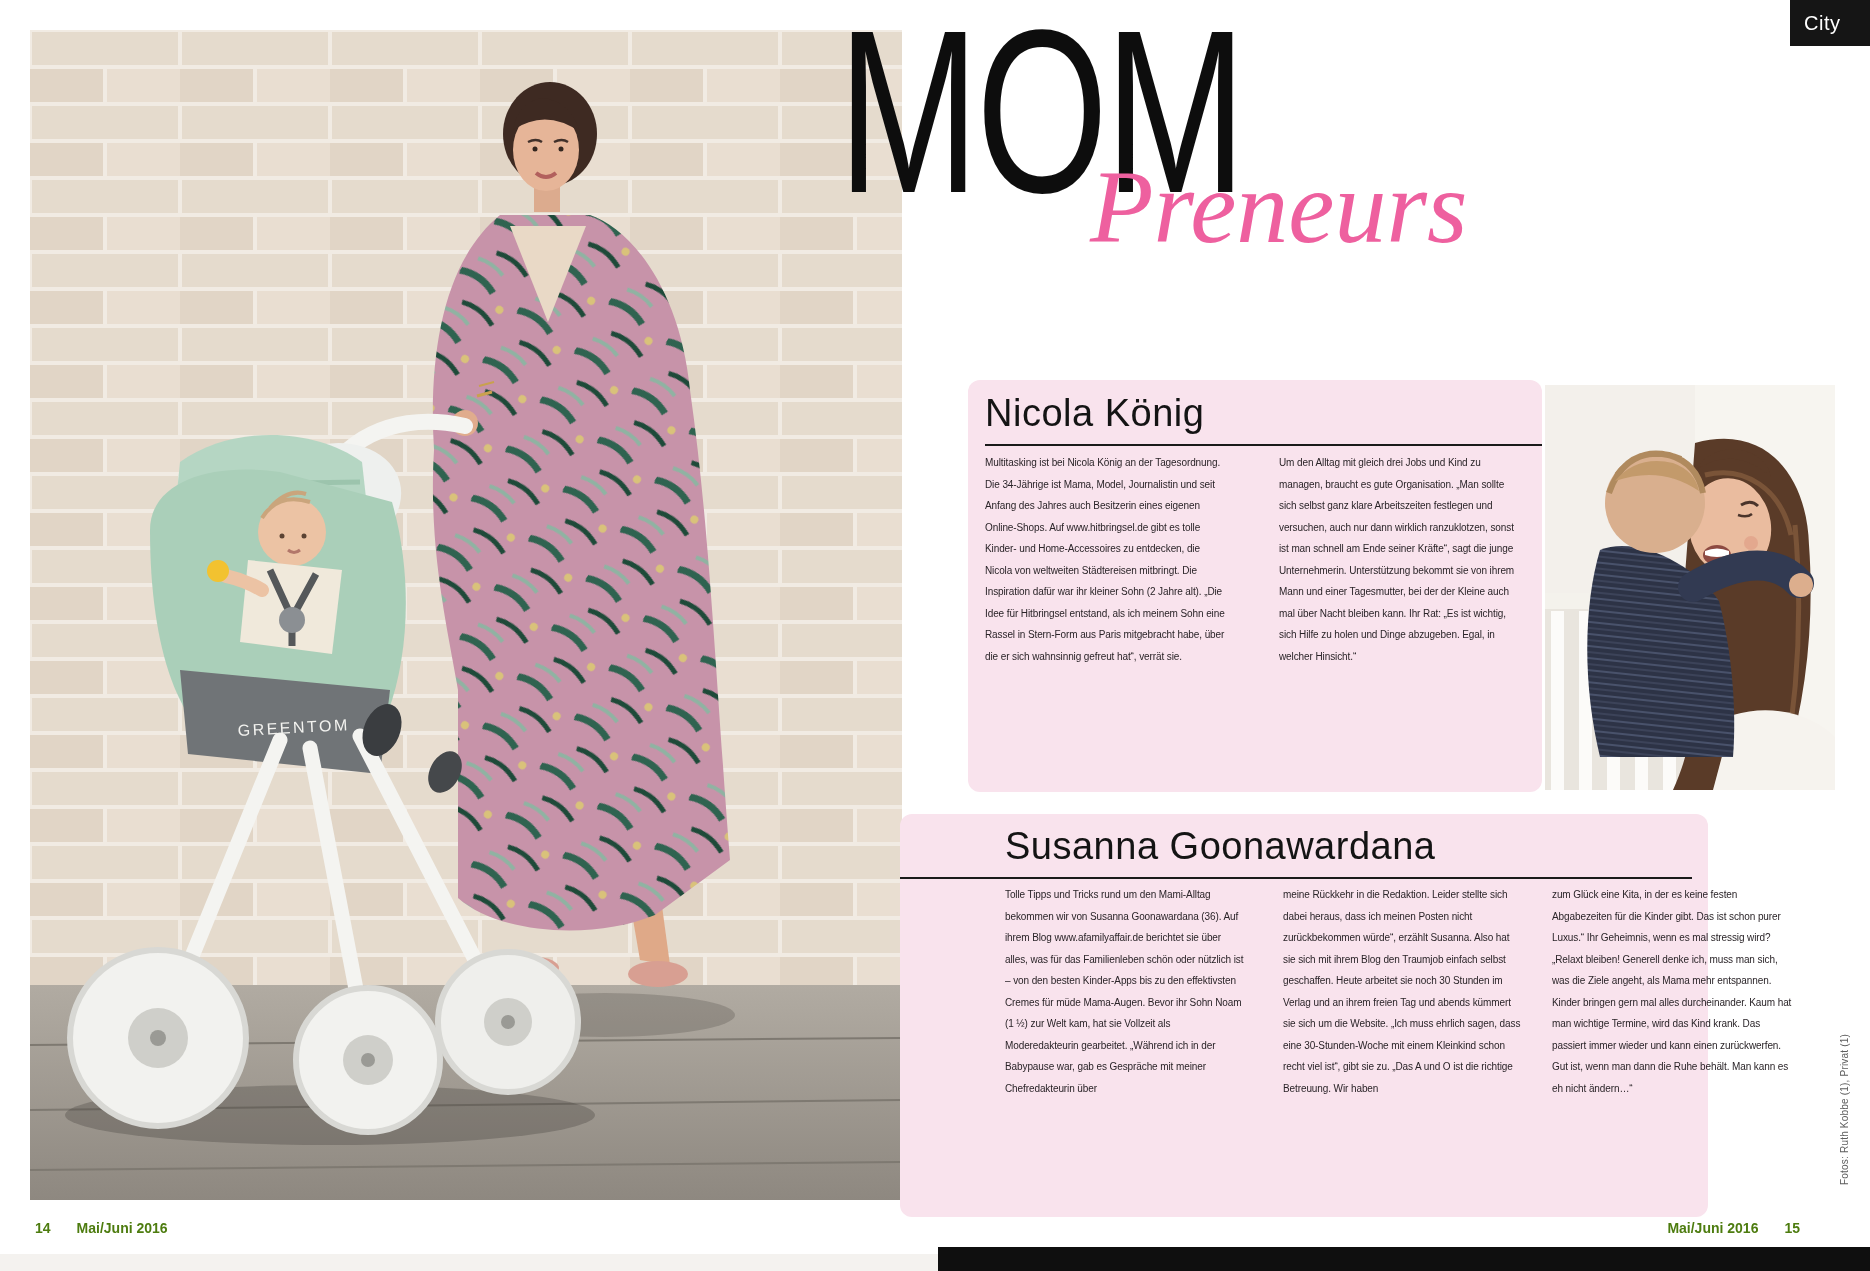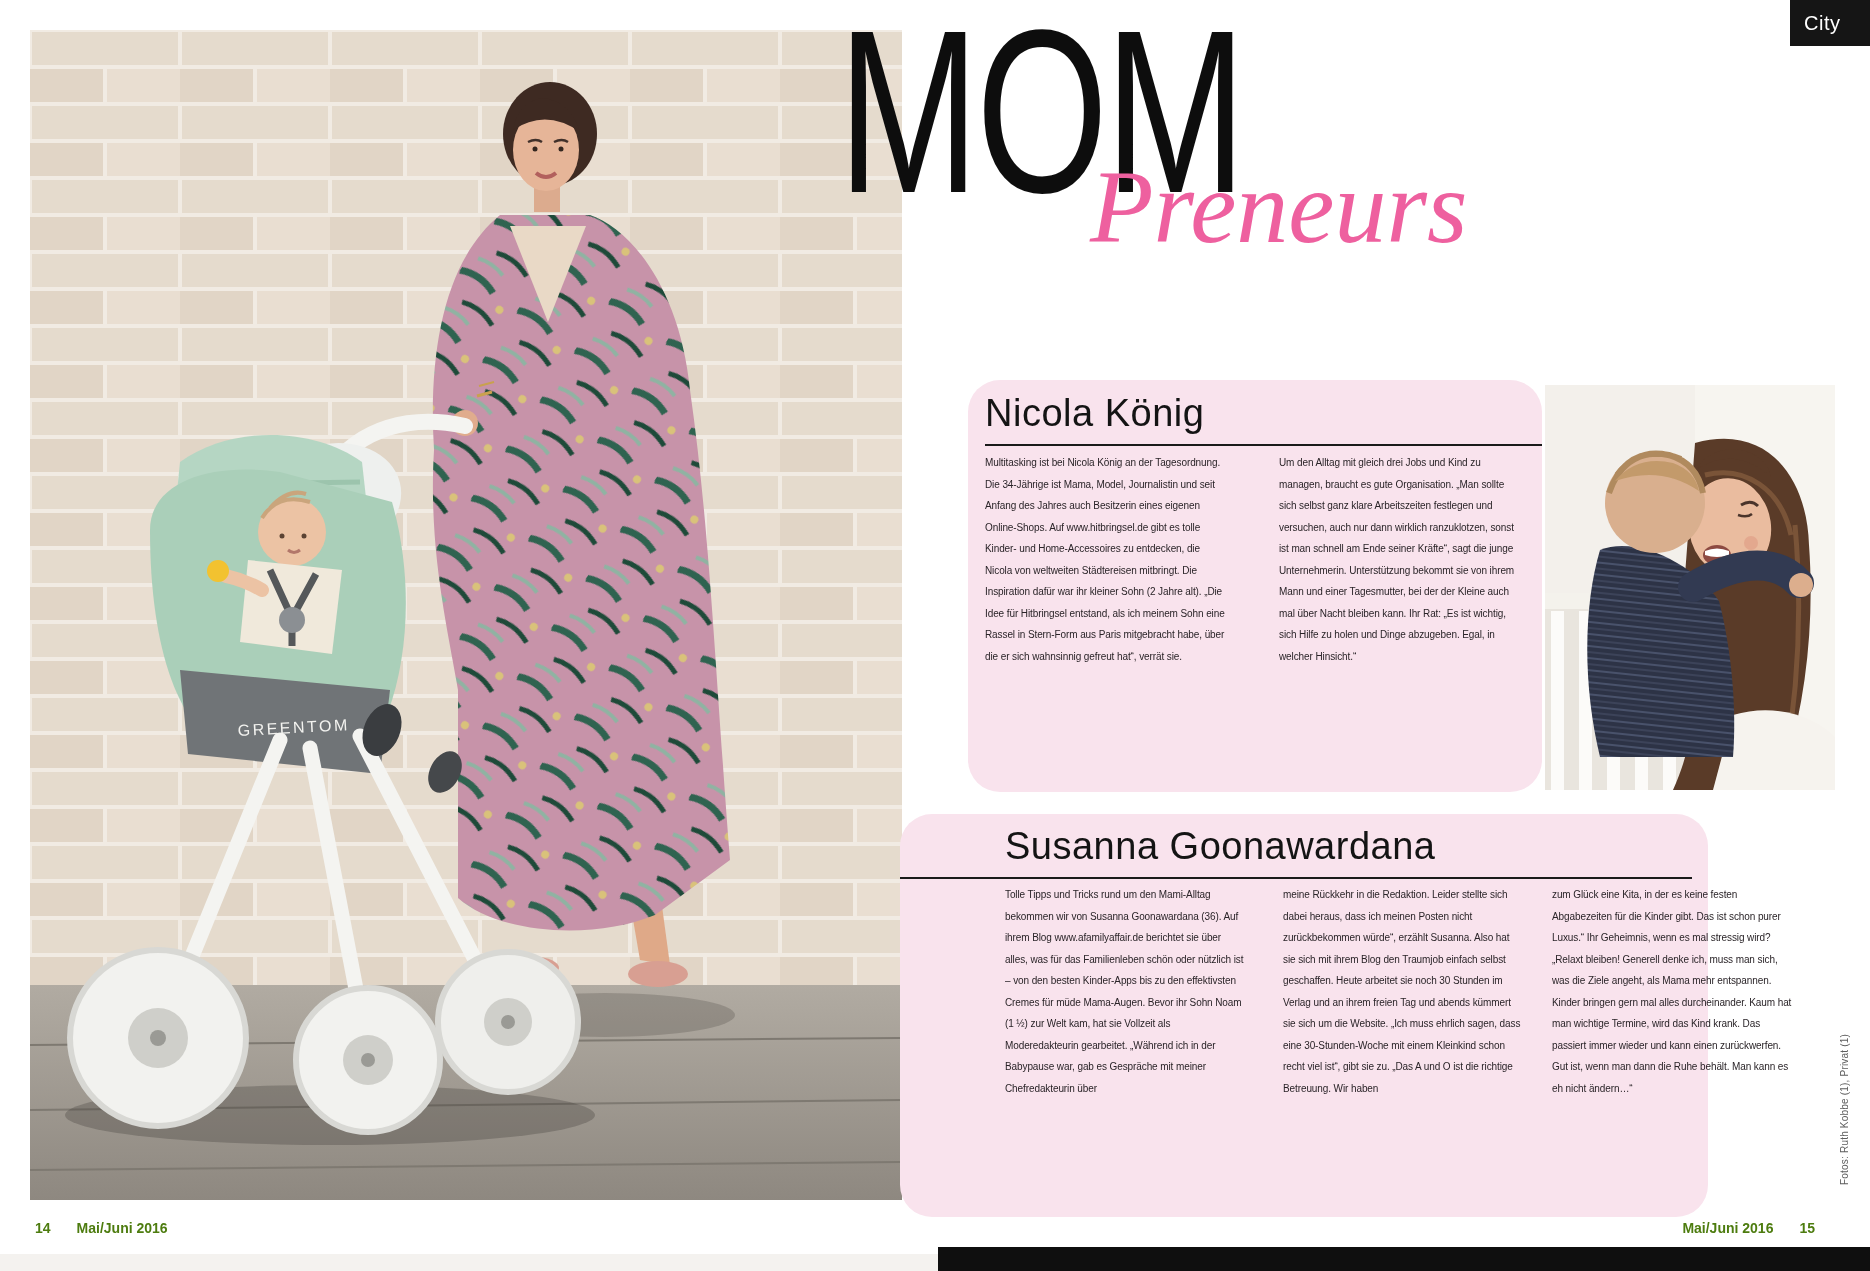--- a/index.html
+++ b/index.html
@@ -37,21 +37,21 @@
     font-family:"Liberation Serif", serif; font-style:italic;
     font-size:104px; line-height:1; color:#ee609f; white-space:nowrap;margin-top:43px;
   }
   .intro {
     position:absolute; left:845px; top:224px; width:690px;
     font-family:"Liberation Serif", serif; font-style:italic;
     font-size:26px; line-height:34px; color:#1e1e1e;
   }
   
   .panel {
-    position:absolute; background:#f9e3ed; border-radius:32px;
+    position:absolute; background:#f9e3ed; border-radius:12px;
   }
   .panel-nicola { left:968px; top:380px; width:574px; height:412px; }
   .panel-susanna { left:900px; top:814px; width:808px; height:403px; }
   .panel-title {
     position:absolute; font-size:38px; font-weight:400; color:#141414;
     letter-spacing:.5px; white-space:nowrap;
   }
   .panel-nicola .panel-title { left:17px; top:12px; }
   .panel-susanna .panel-title { left:105px; top:11px; }
   .panel-rule {
@@ -67,21 +67,21 @@
   .panel-nicola .col2 { left:311px; }
   .panel-susanna .col  { top:70px; }
   .panel-susanna .col1 { left:105px; }
   .panel-susanna .col2 { left:383px; }
   .panel-susanna .col3 { left:652px; }
   
   .footer-left, .footer-right {
     position:absolute; top:1220px; font-size:14px; font-weight:bold; color:#4d7c0f;
   }
   .footer-left { left:35px; }
-  .footer-right { right:55px; text-align:right; }
+  .footer-right { right:70px; text-align:right; }
   .footer-left .pagenum { margin-right:26px; }
   .footer-right .pagenum { margin-left:26px; }
   
   .photo-credit {
     position:absolute; left:1760px; top:1094px; width:170px; height:12px;
     font-size:10px; color:#5d5d5d; letter-spacing:.2px;
     transform:rotate(-90deg); transform-origin:center; white-space:nowrap;
   }
   
   .scan-strip-left {

